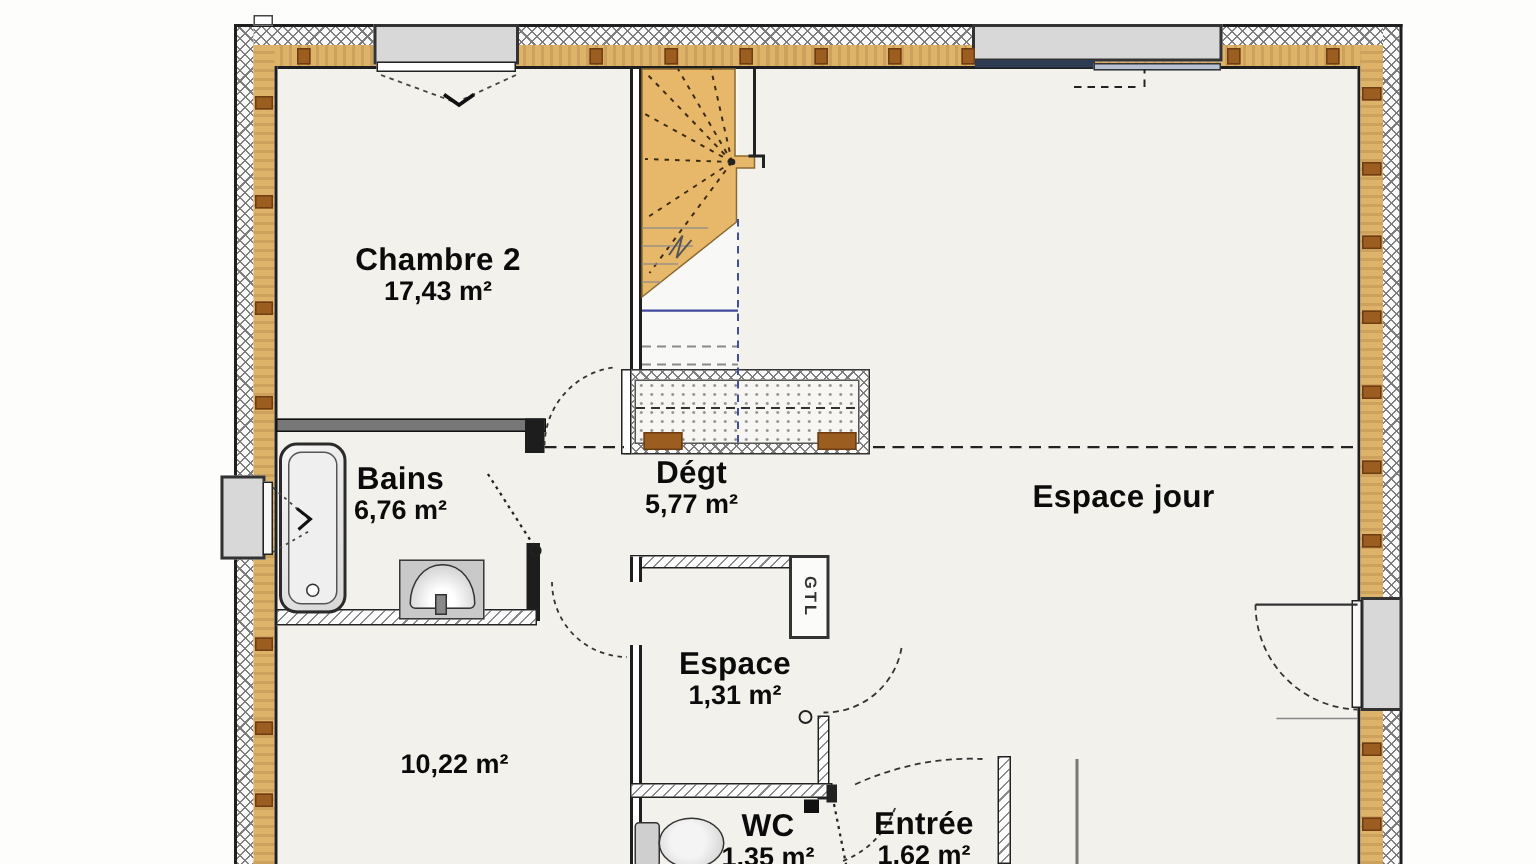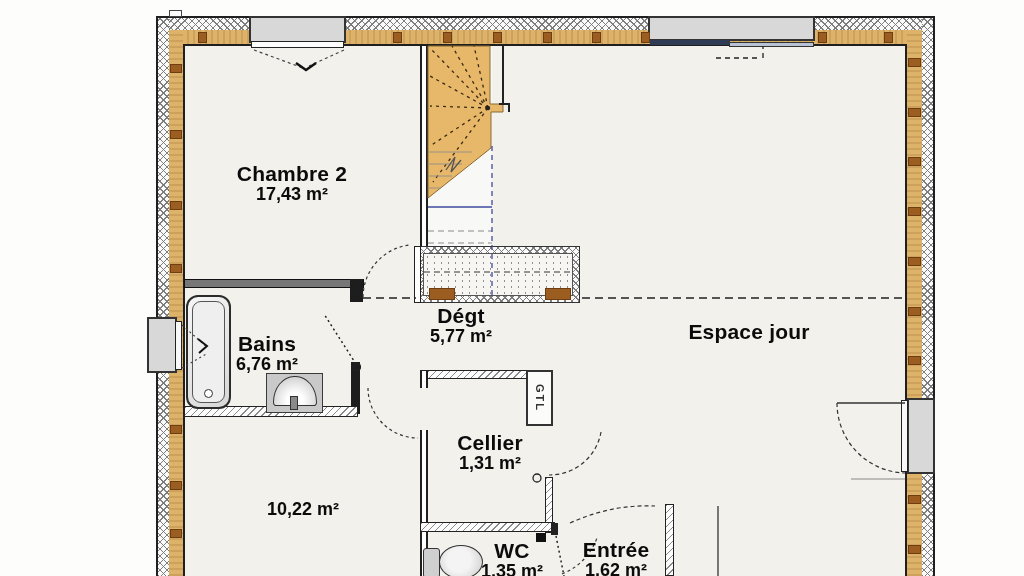--- a/index.html
+++ b/index.html
@@ -142,33 +142,33 @@
     <path d="M570,523 Q612,504 655,506" stroke="#333" stroke-width="1.2" stroke-dasharray="4 3" fill="none"></path>
     <path d="M837,403 L905,403" stroke="#333" stroke-width="1.5"></path>
     <path d="M837,403 A70,70 0 0 0 905,473" stroke="#333" stroke-width="1.2" stroke-dasharray="4 3" fill="none"></path>
     <path d="M851,479 L905,479" stroke="#888" stroke-width="1"></path>
   </svg>
 
   <div class="room-label" style="left:292px;top:130px;margin-top:32px;">
     <span class="nm">Chambre 2</span>
     <span class="ar">17,43 m²</span>
   </div>
-  <div class="room-label" style="left:267px;top:308px;margin-top:24px;">
+  <div class="room-label" style="left:267px;top:308px;">
     <span class="nm">Bains</span>
     <span class="ar">6,76 m²</span>
   </div>
   <div class="room-label" style="left:461px;top:304px;">
     <span class="nm">Dégt</span>
     <span class="ar">5,77 m²</span>
   </div>
   <div class="room-label" style="left:749px;top:320px;text-align:center;">
     <span class="nm">Espace jour</span>
   </div>
   <div class="room-label" style="left:490px;top:431px;">
-    <span class="nm">Cellier</span>
+    <span class="nm">Espace</span>
     <span class="ar">1,31 m²</span>
   </div>
   <div class="room-label" style="left:303px;top:500px;">
     <span class="ar">10,22 m²</span>
   </div>
   <div class="room-label" style="left:512px;top:539px;">
     <span class="nm">WC</span>
     <span class="ar">1,35 m²</span>
   </div>
   <div class="room-label" style="left:616px;top:538px;">

